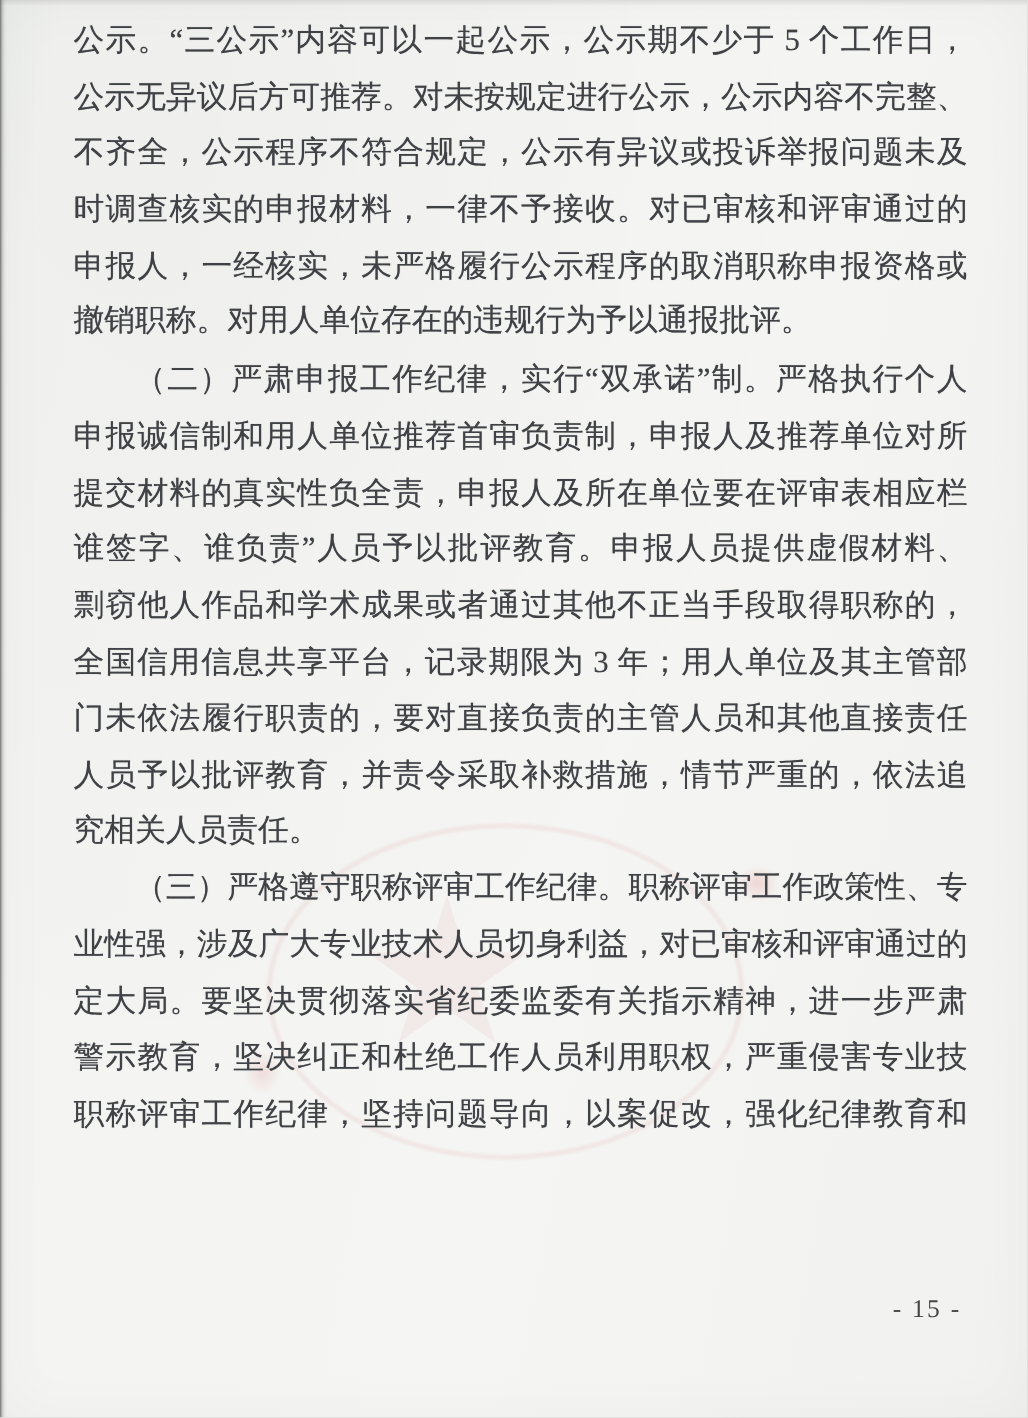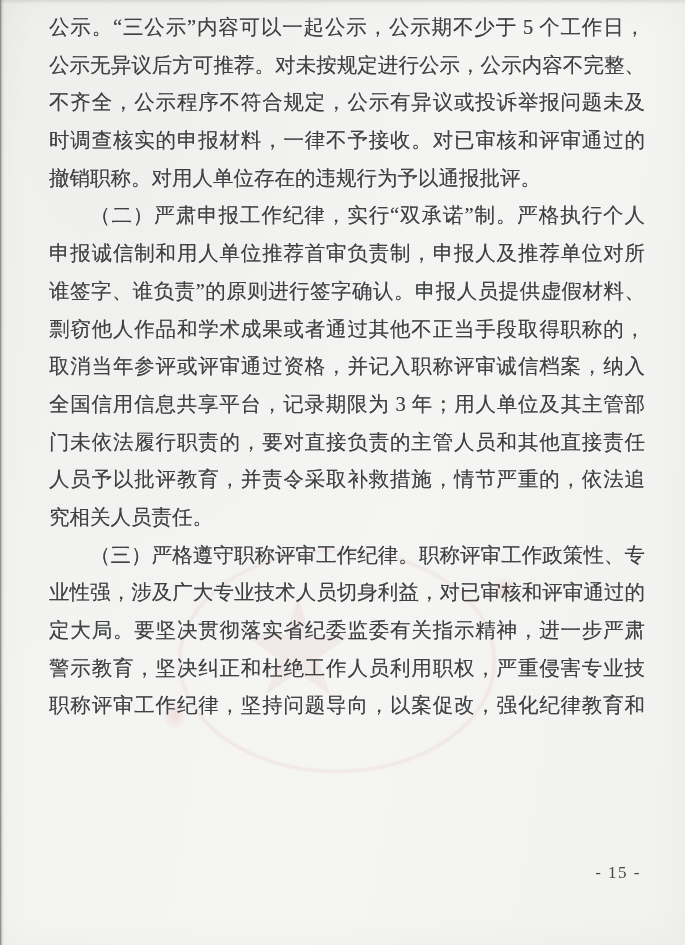--- a/index.html
+++ b/index.html
@@ -42,20 +42,21 @@
   .line{
     text-align:justify;
     text-align-last:justify;
     text-justify:inter-character;
     white-space:normal;
     height:37.7px;
     overflow:hidden;
   }
   .line.end{
     text-align-last:left;
+    font-family:Liberation Mono, monospace;
   }
   .line.indent{
     padding-left:41px;
   }
   
   .seal{position:absolute;left:150px;top:545px;width:400px;height:235px;pointer-events:none;}
   .seal-ring{
     position:absolute;left:28px;top:4px;width:312px;height:218px;
     border:3px solid rgba(210,90,90,0.10);
     border-radius:50%;
@@ -98,26 +99,27 @@
     <div class="seal-star"></div>
     <div class="seal-smudge-a"></div>
     <div class="seal-smudge-b"></div>
   </div>
 
   <div class="doc-text">
       <div class="line full">公示。“三公示”内容可以一起公示，公示期不少于 5 个工作日，</div>
       <div class="line full">公示无异议后方可推荐。对未按规定进行公示，公示内容不完整、</div>
       <div class="line full">不齐全，公示程序不符合规定，公示有异议或投诉举报问题未及</div>
       <div class="line full">时调查核实的申报材料，一律不予接收。对已审核和评审通过的</div>
+      <div class="line full">申报人，一经核实，未严格履行公示程序的取消职称申报资格或</div>
       <div class="line end">撤销职称。对用人单位存在的违规行为予以通报批评。</div>
       <div class="line indent">（二）严肃申报工作纪律，实行“双承诺”制。严格执行个人</div>
       <div class="line full">申报诚信制和用人单位推荐首审负责制，申报人及推荐单位对所</div>
-      <div class="line full">谁签字、谁负责”的原则进行签字确认。申报人员提供虚假材料、</div>
+      <div class="line full">提交材料的真实性负全责，申报人及所在单位要在评审表相应栏</div>
+      <div class="line full">谁签字、谁负责”人员予以批评教育。申报人员提供虚假材料、</div>
       <div class="line full">剽窃他人作品和学术成果或者通过其他不正当手段取得职称的，</div>
-      <div class="line full">取消当年参评或评审通过资格，并记入职称评审诚信档案，纳入</div>
       <div class="line full">全国信用信息共享平台，记录期限为 3 年；用人单位及其主管部</div>
       <div class="line full">门未依法履行职责的，要对直接负责的主管人员和其他直接责任</div>
       <div class="line full">人员予以批评教育，并责令采取补救措施，情节严重的，依法追</div>
       <div class="line end">究相关人员责任。</div>
       <div class="line indent">（三）严格遵守职称评审工作纪律。职称评审工作政策性、专</div>
       <div class="line full">业性强，涉及广大专业技术人员切身利益，对已审核和评审通过的</div>
       <div class="line full">定大局。要坚决贯彻落实省纪委监委有关指示精神，进一步严肃</div>
       <div class="line full">警示教育，坚决纠正和杜绝工作人员利用职权，严重侵害专业技</div>
       <div class="line full">职称评审工作纪律，坚持问题导向，以案促改，强化纪律教育和</div>
     </div>

